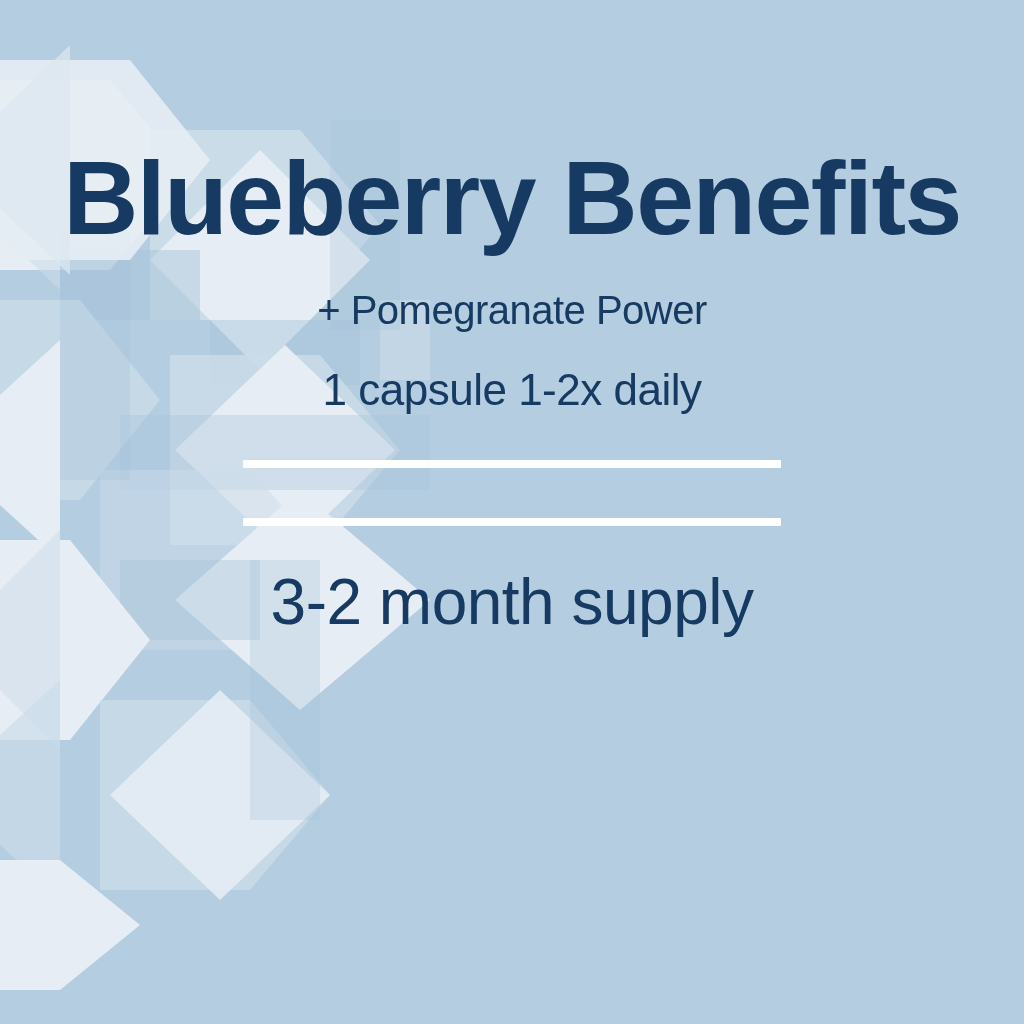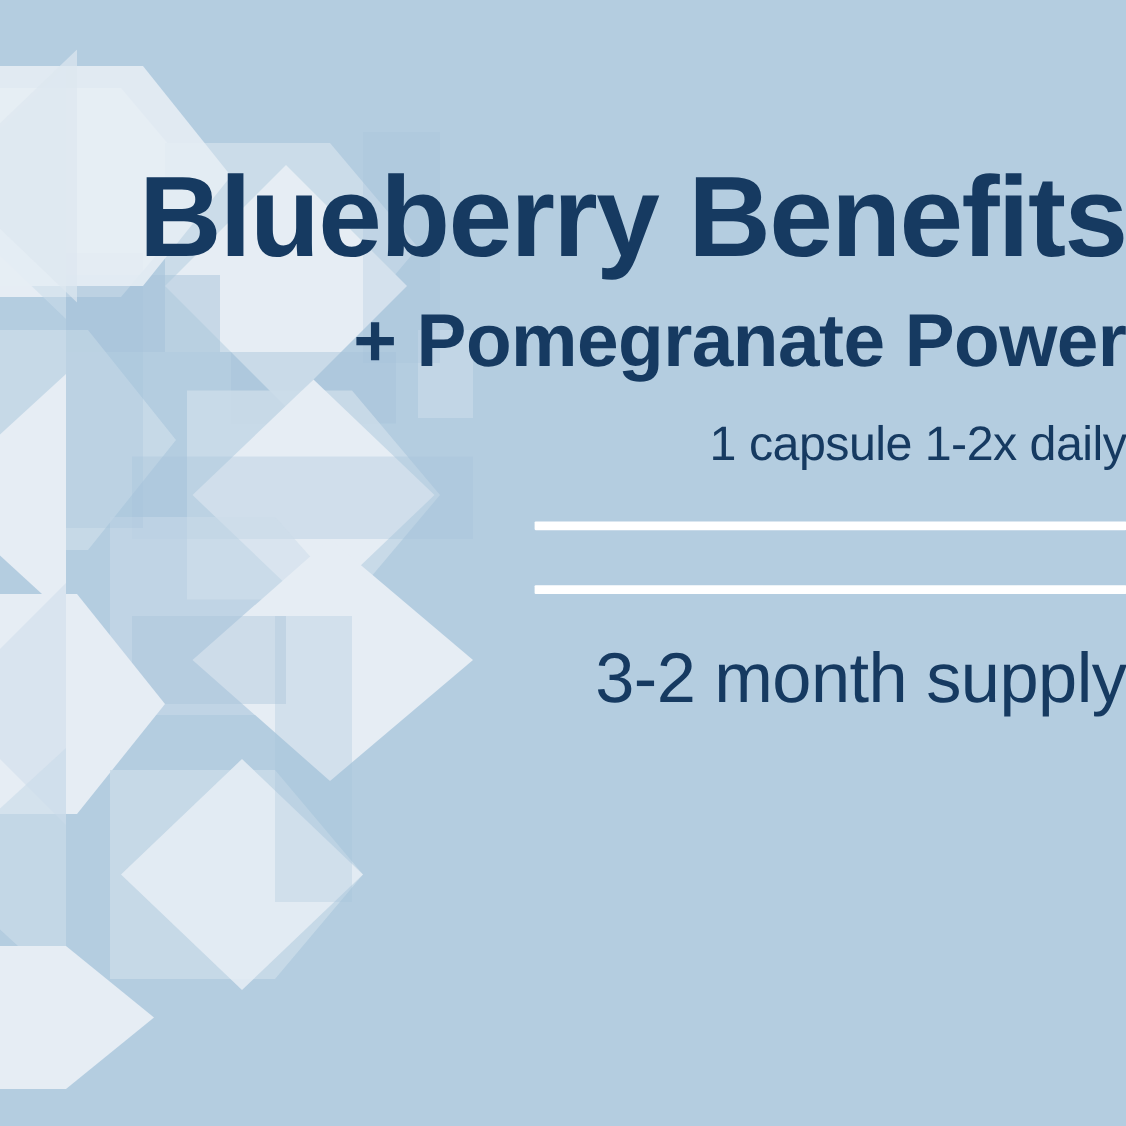--- a/index.html
+++ b/index.html
@@ -30,42 +30,42 @@
 
   
   #content {
     position: absolute;
     left: 0;
     top: 0;
     width: 1024px;
     height: 940px;
     display: flex;
     flex-direction: column;
-    align-items: flex-end;
+    align-items: center;
   }
 
   .line {
     color: #163a61;
     text-align: center;
     white-space: nowrap;
     line-height: 1;
   }
 
   #title-line {
     font-size: 104px;
     font-weight: 700;
     letter-spacing: -1.5px;
     margin-top: 146px;
   }
 
   #subtitle-line {
-    font-size: 68px;
-    font-weight: 700;
+    font-size: 40px;
+    font-weight: 400;
     letter-spacing: -0.5px;
-    margin-top: 26px;
+    margin-top: 40px;
   }
 
   #dosage-line {
     font-size: 44px;
     font-weight: 400;
     letter-spacing: -0.5px;
     margin-top: 38px;
   }
 
   #count-line {

